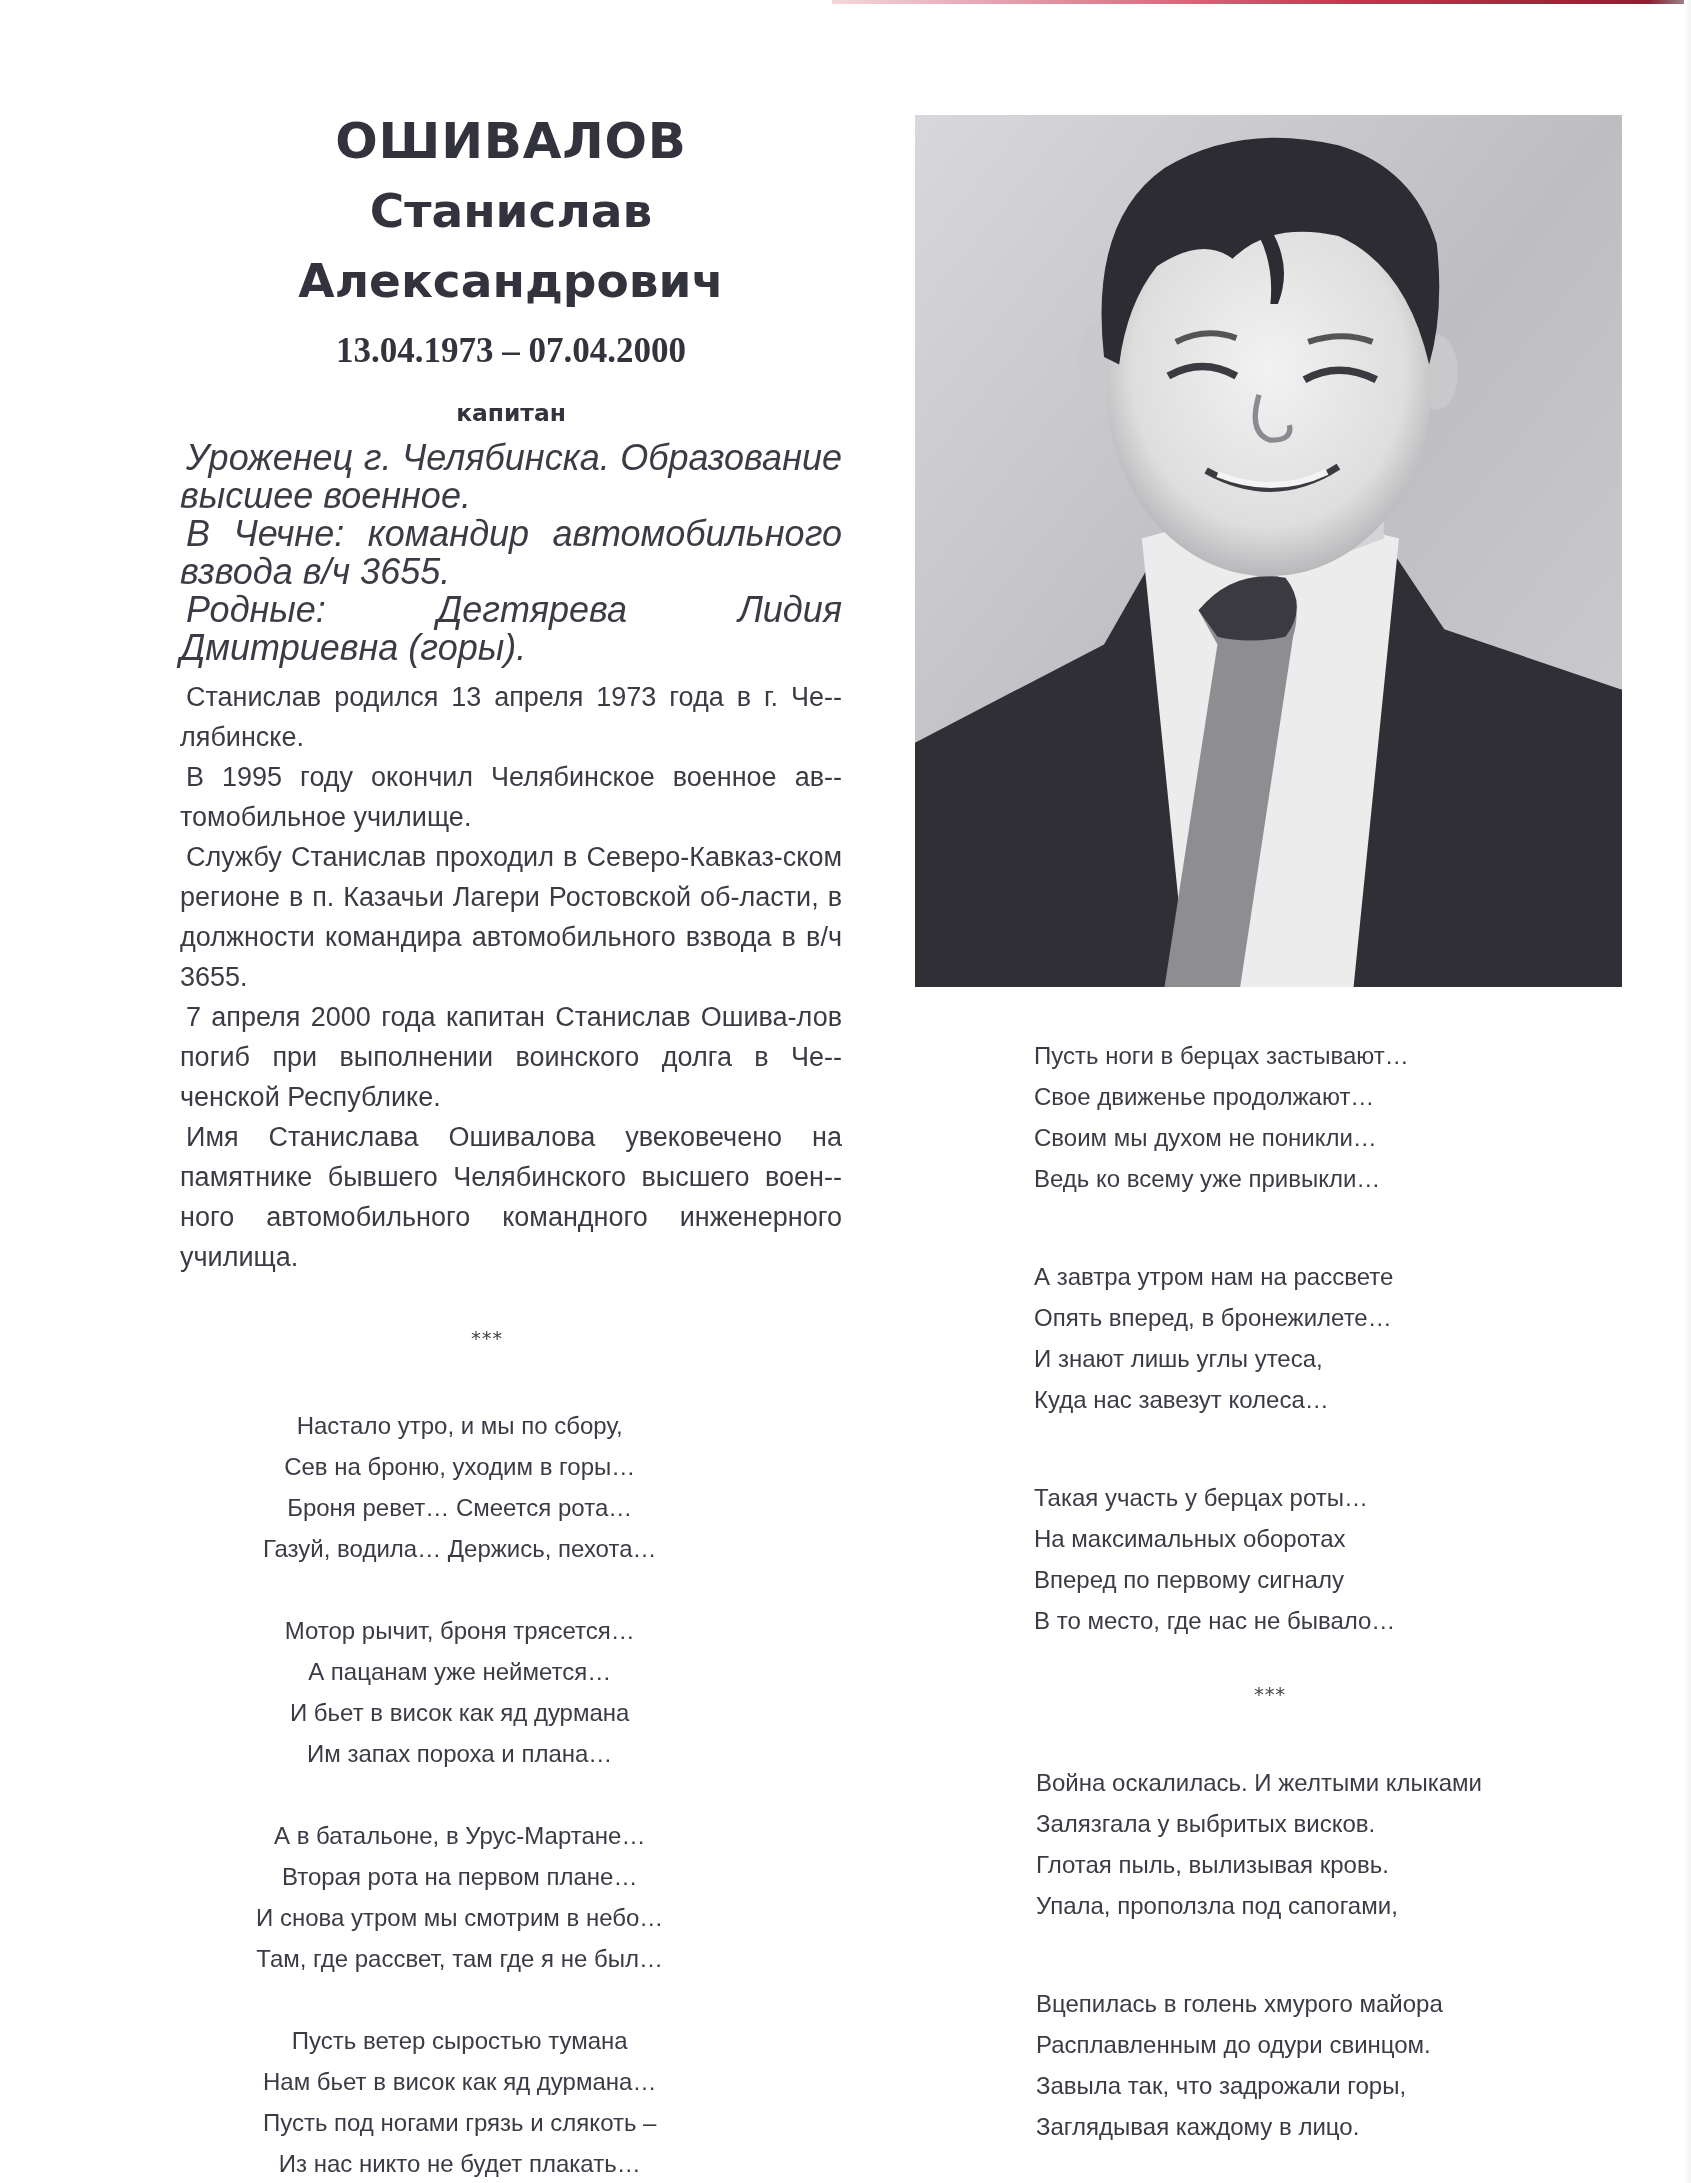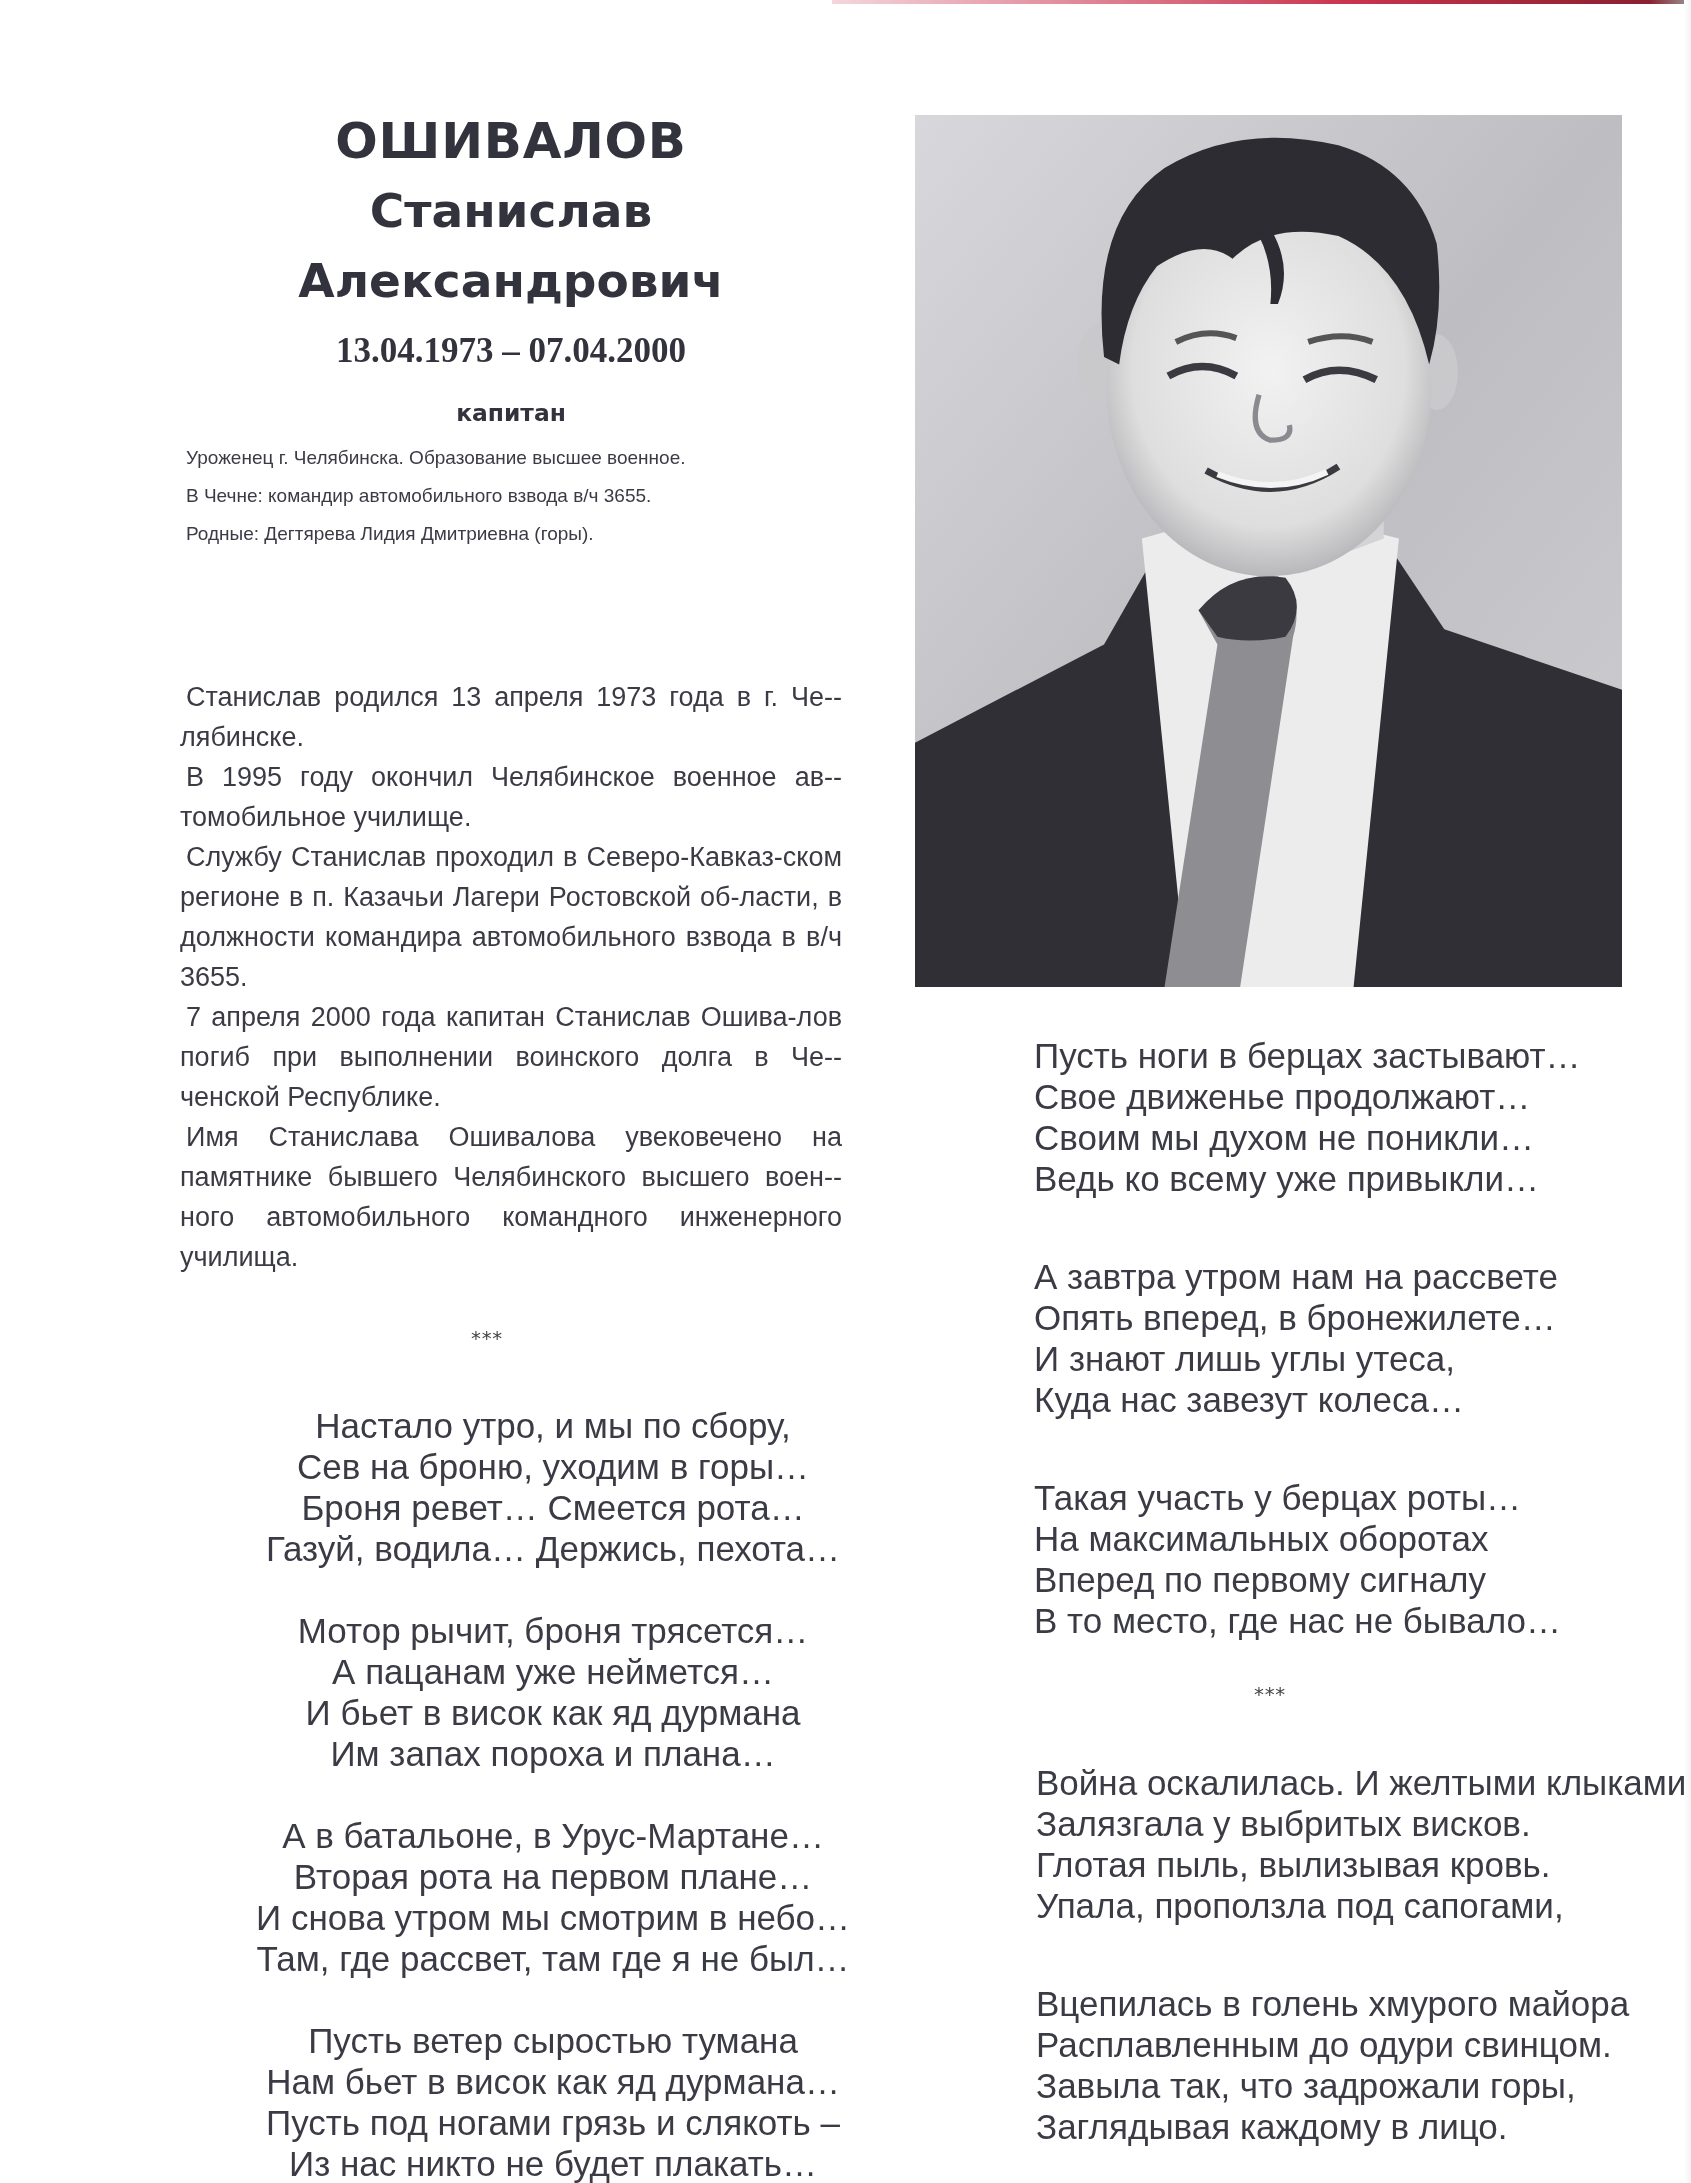--- a/index.html
+++ b/index.html
@@ -36,41 +36,41 @@
       font-family: Liberation Serif, serif; font-weight: bold;
       font-size: 35px; line-height: 48px; margin-top: 11px; color: #33333d;
     }
     .rank {
       font-family: "DejaVu Sans", sans-serif; font-weight: bold;
       font-size: 23.4px; line-height: 30px; margin-top: 23px; color: #33333d;
     }
 
     .info-block { position: absolute; left: 0; top: 439px; width: 662px; }
     .info-line {
-      font-family: "Liberation Sans", sans-serif; 
-      font-size: 19px; line-height: 38px; text-align: justify; text-align-last: left;
+      font-family: "Liberation Sans", sans-serif; font-style: italic;
+      font-size: 36px; line-height: 38px; text-align: justify; text-align-last: left;
       color: #3b3b45; margin: 0;
     }
     .info-p { text-indent: 6px; margin: 0; }
 
     .bio-block { position: absolute; left: 0; top: 677px; width: 662px; }
     .bio-p {
       font-family: "Liberation Sans", sans-serif; font-size: 27px; line-height: 40px;
       text-align: justify; text-align-last: left; text-indent: 6px; margin: 0;
       color: #3b3b45; hyphens: manual;
     }
 
     .separator {
       position: absolute; font-family: "DejaVu Sans", sans-serif;
       font-size: 19.7px; color: #444; letter-spacing: 0.8px;
     }
 
     .poem {
       position: absolute; font-family: "Liberation Sans", sans-serif;
-      font-size: 35px; line-height: 41px; color: #3b3b45; white-space: nowrap;
+      font-size: 24px; line-height: 41px; color: #3b3b45; white-space: nowrap;
     }
     .stanza { margin: 0 0 41px 0; }
     .stanza:last-child { margin-bottom: 0; }
     .poem-line { display: block; }
 
     
     .photo {
       position: absolute; left: 915px; top: 115px; width: 707px; height: 872px;
       overflow: hidden; background: #c8c8c8;
     }

